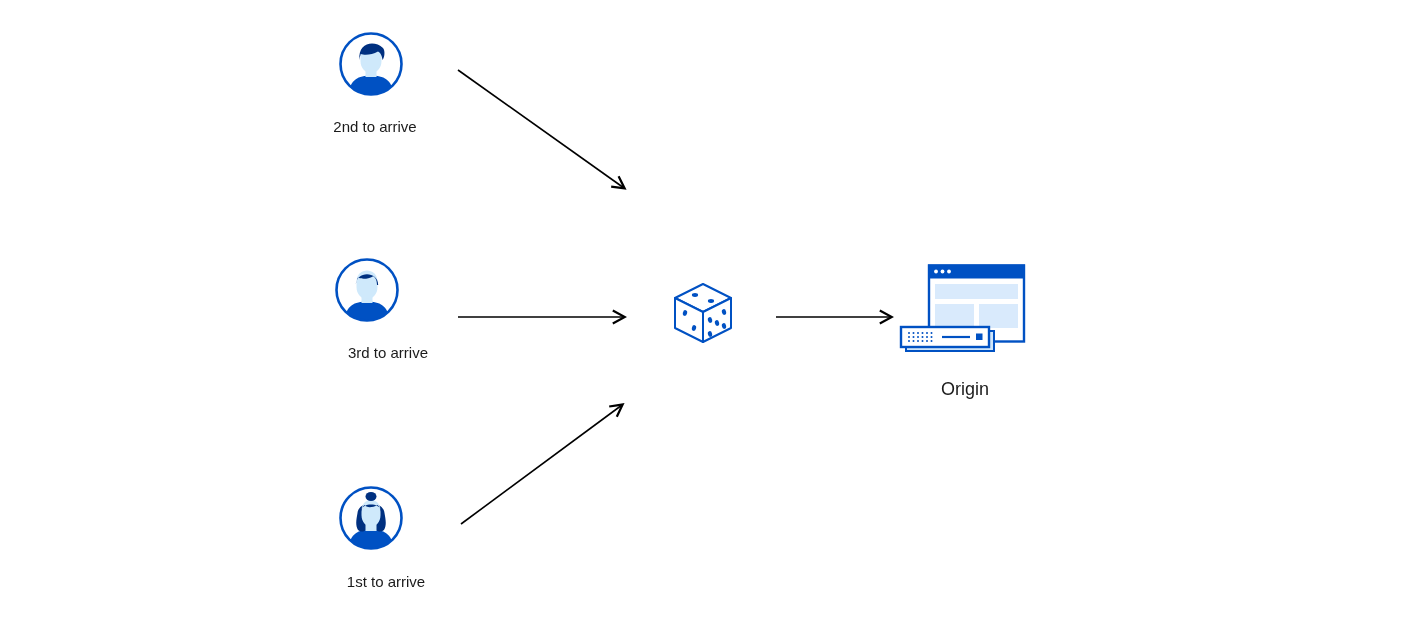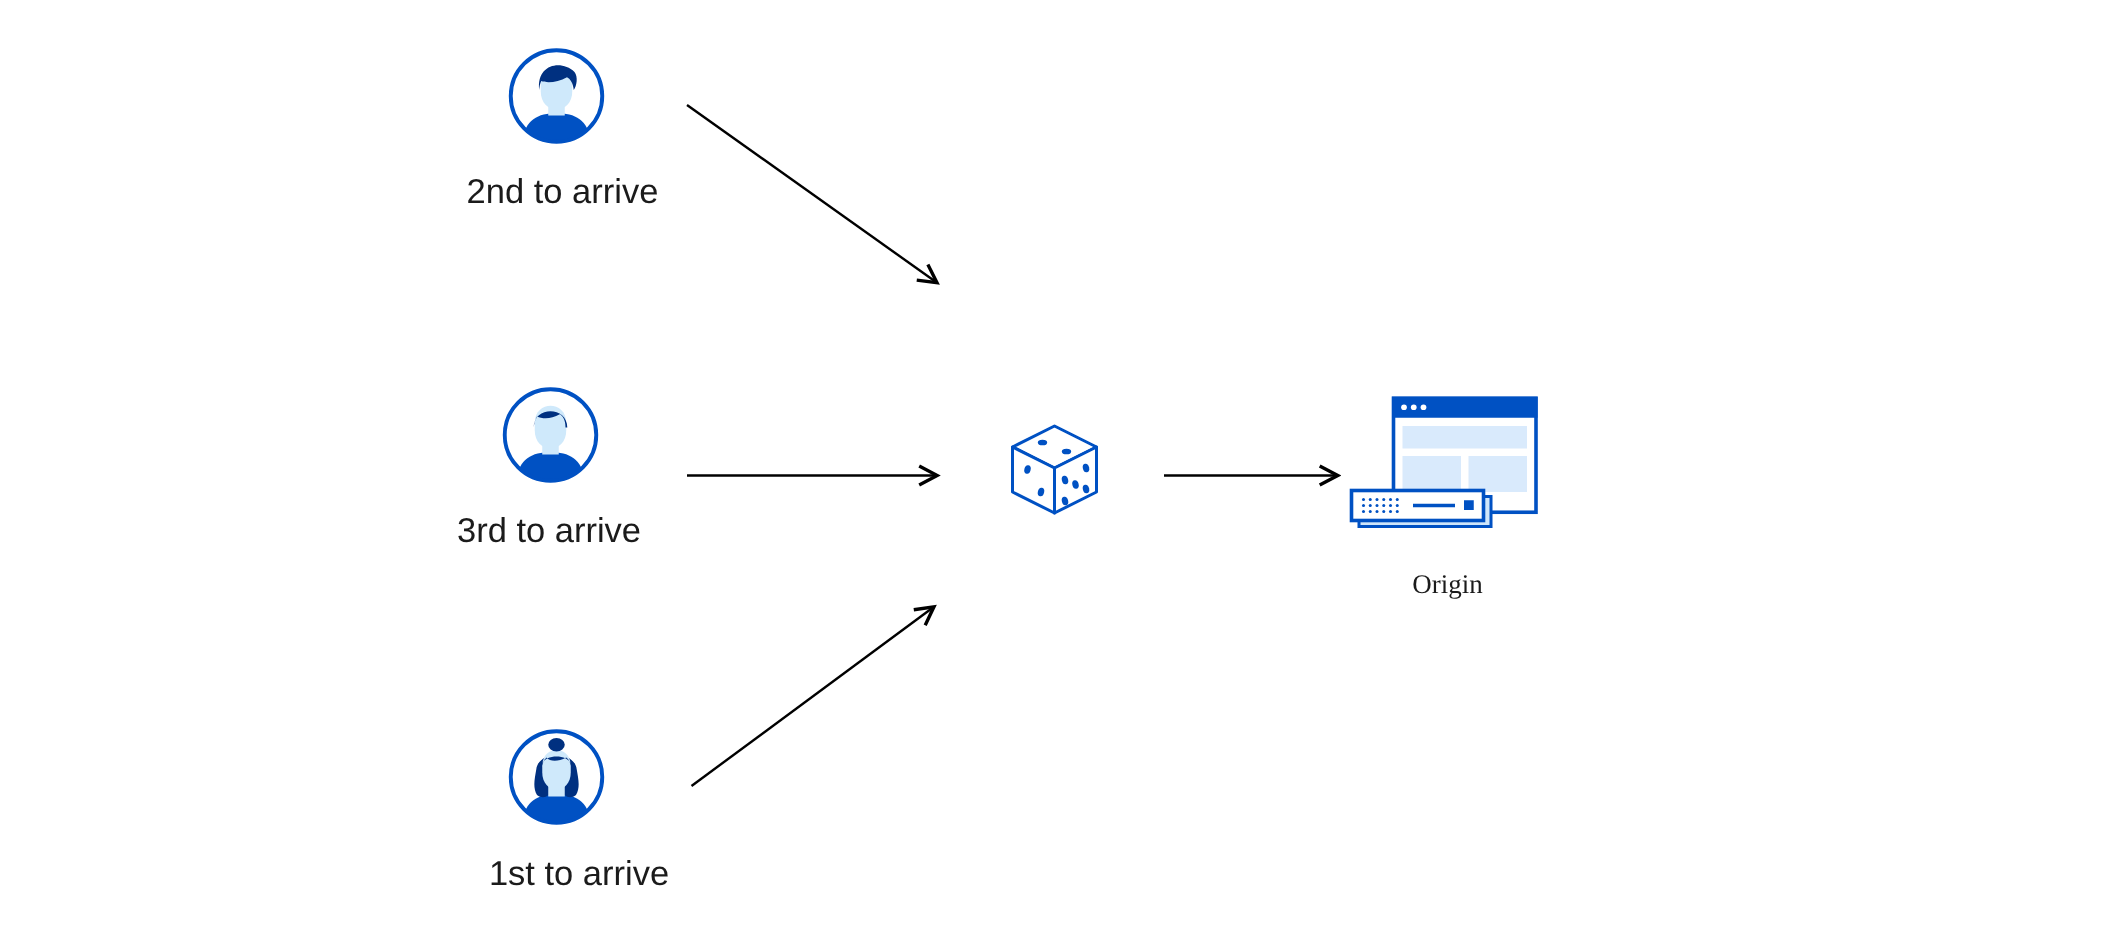--- a/index.html
+++ b/index.html
@@ -12,21 +12,21 @@
     position: relative;
     width: 1405px;
     height: 633px;
     background: #ffffff;
     overflow: hidden;
   }
   .abs { position: absolute; }
   .node-label {
     position: absolute;
     transform: translateX(-50%);
-    font-size: 23px;
+    font-size: 15px;
     line-height: 22px;
     color: #1b1b1b;
     white-space: nowrap;
     text-align: center;
   }
   .arrows-layer {
     position: absolute;
     left: 0; top: 0;
     width: 1405px; height: 633px;
     pointer-events: none;
@@ -78,21 +78,21 @@
       <circle cx="33" cy="33" r="30.5" fill="#ffffff"></circle>
       <g clip-path="url(#av2)">
         <path d="M10 66 C11 49 20 44.5 33 44.5 C46 44.5 55 49 56 66 Z" fill="#0051c3"></path>
         <rect x="27.5" y="34" width="11" height="12" fill="#cfe9fb"></rect>
         <path d="M22.5 25 C22.5 17 28 13.5 33 13.5 C38 13.5 43.5 17 43.5 25 L43.5 30 C43.5 37.5 38.5 42 33 42 C27.5 42 22.5 37.5 22.5 30 Z" fill="#cfe9fb"></path>
         <path d="M21.8 28 C21.8 13.5 44.2 13.5 44.2 28 L43 28 C43 22.5 40.8 20 39.2 19.2 C33.5 22.5 27.5 22.3 24 20.6 C22.8 22.6 22.1 25.2 21.8 28 Z" fill="#003080"></path>
       </g>
       <circle cx="33" cy="33" r="30.5" fill="none" stroke="#0051c3" stroke-width="2.6"></circle>
     </svg>
   </div>
-  <div class="node-label" style="left:366px; top:342px;">3rd to arrive</div>
+  <div class="node-label" style="left:388px; top:342px;">3rd to arrive</div>
 
   <div class="abs" style="left:338px; top:485px;">
     <svg width="66" height="66" viewBox="0 0 66 66">
       <defs>
           <clipPath id="av3">
             <circle cx="33" cy="33" r="30.5"></circle>
           </clipPath>
         </defs>
       <circle cx="33" cy="33" r="30.5" fill="#ffffff"></circle>
       <g clip-path="url(#av3)">
@@ -164,15 +164,15 @@
             <circle cx="22" cy="78" r="1"></circle>
             <circle cx="26.5" cy="78" r="1"></circle>
             <circle cx="31" cy="78" r="1"></circle>
             <circle cx="35.5" cy="78" r="1"></circle>
         </g>
         <line x1="46" y1="74" x2="74" y2="74" stroke="#0051c3" stroke-width="2.2"></line>
         <rect x="80" y="70.5" width="6.5" height="6.5" fill="#0051c3"></rect>
       </g>
     </svg>
   </div>
-  <div class="node-label" style="left:965px; top:378px; font-size:18px;font-family:Liberation Serif, serif;">Origin</div>
+  <div class="node-label" style="left:965px; top:378px; font-size:18px;">Origin</div>
 
 </div>
 
 </body></html>

